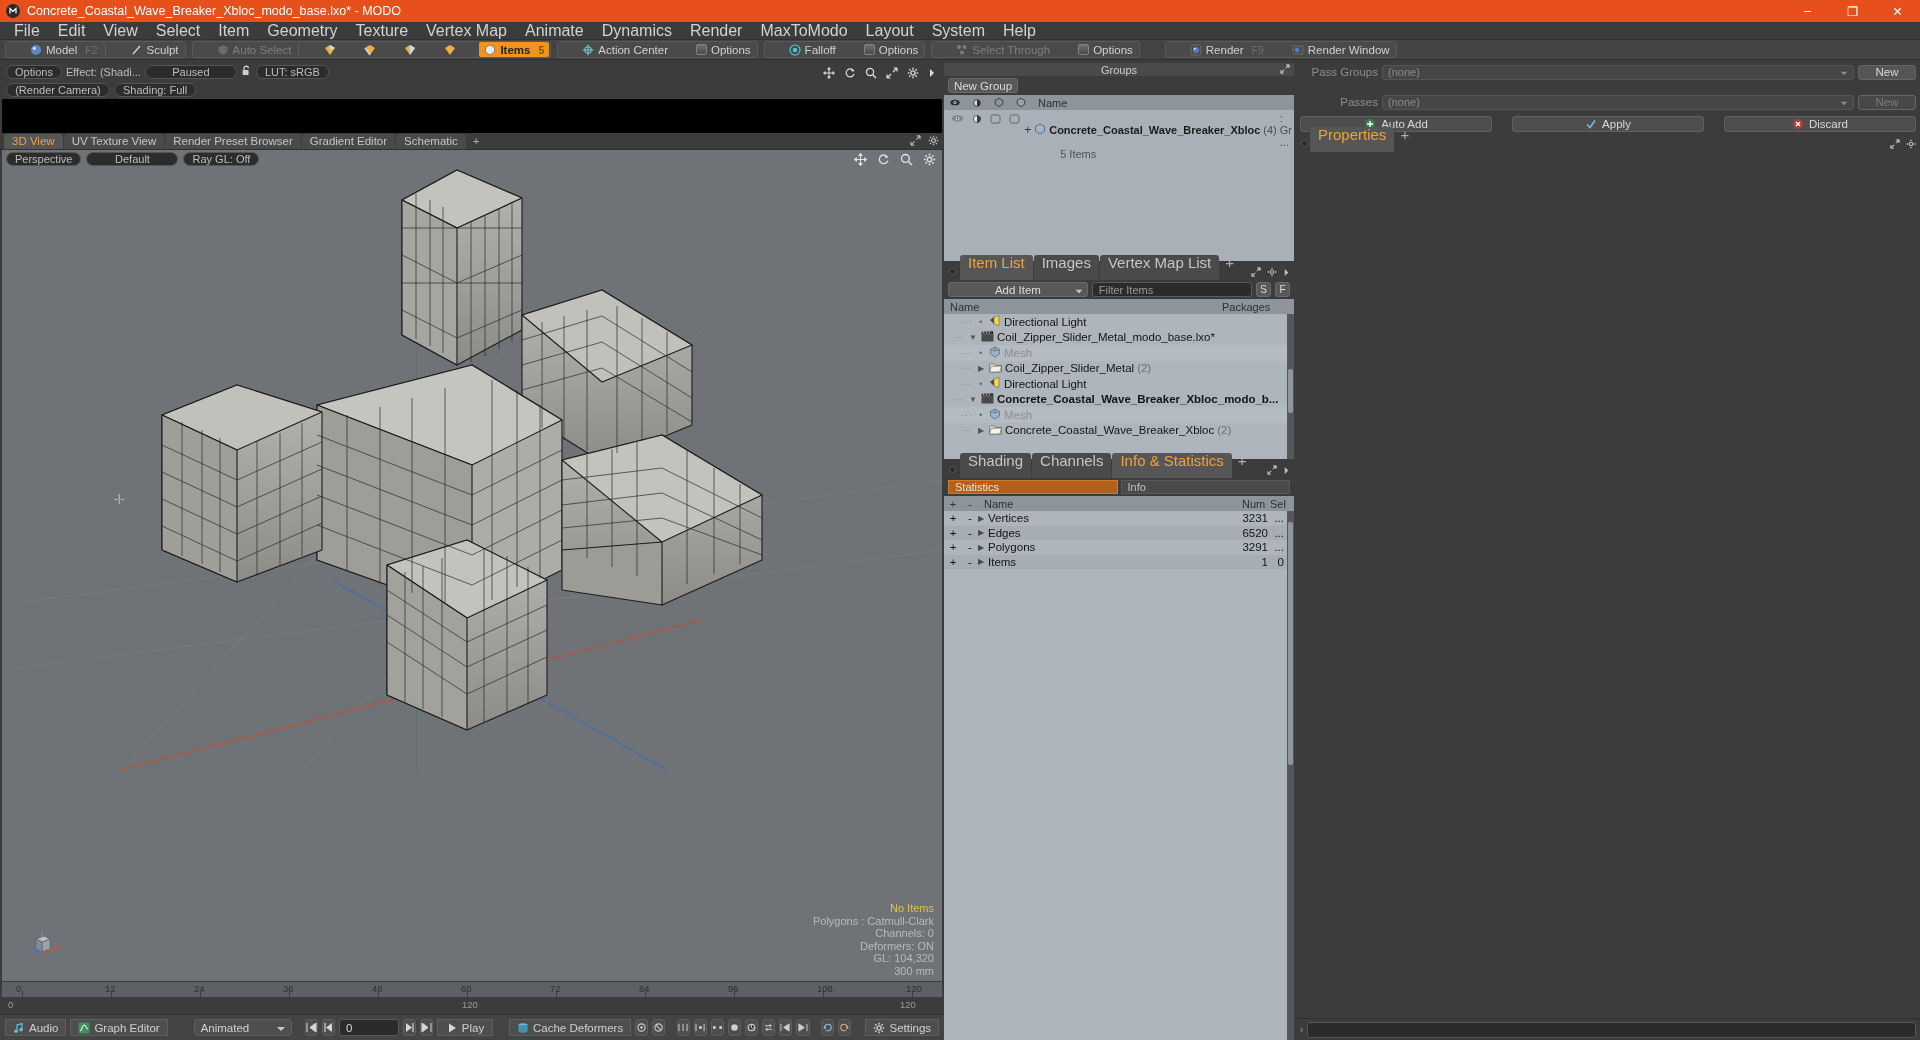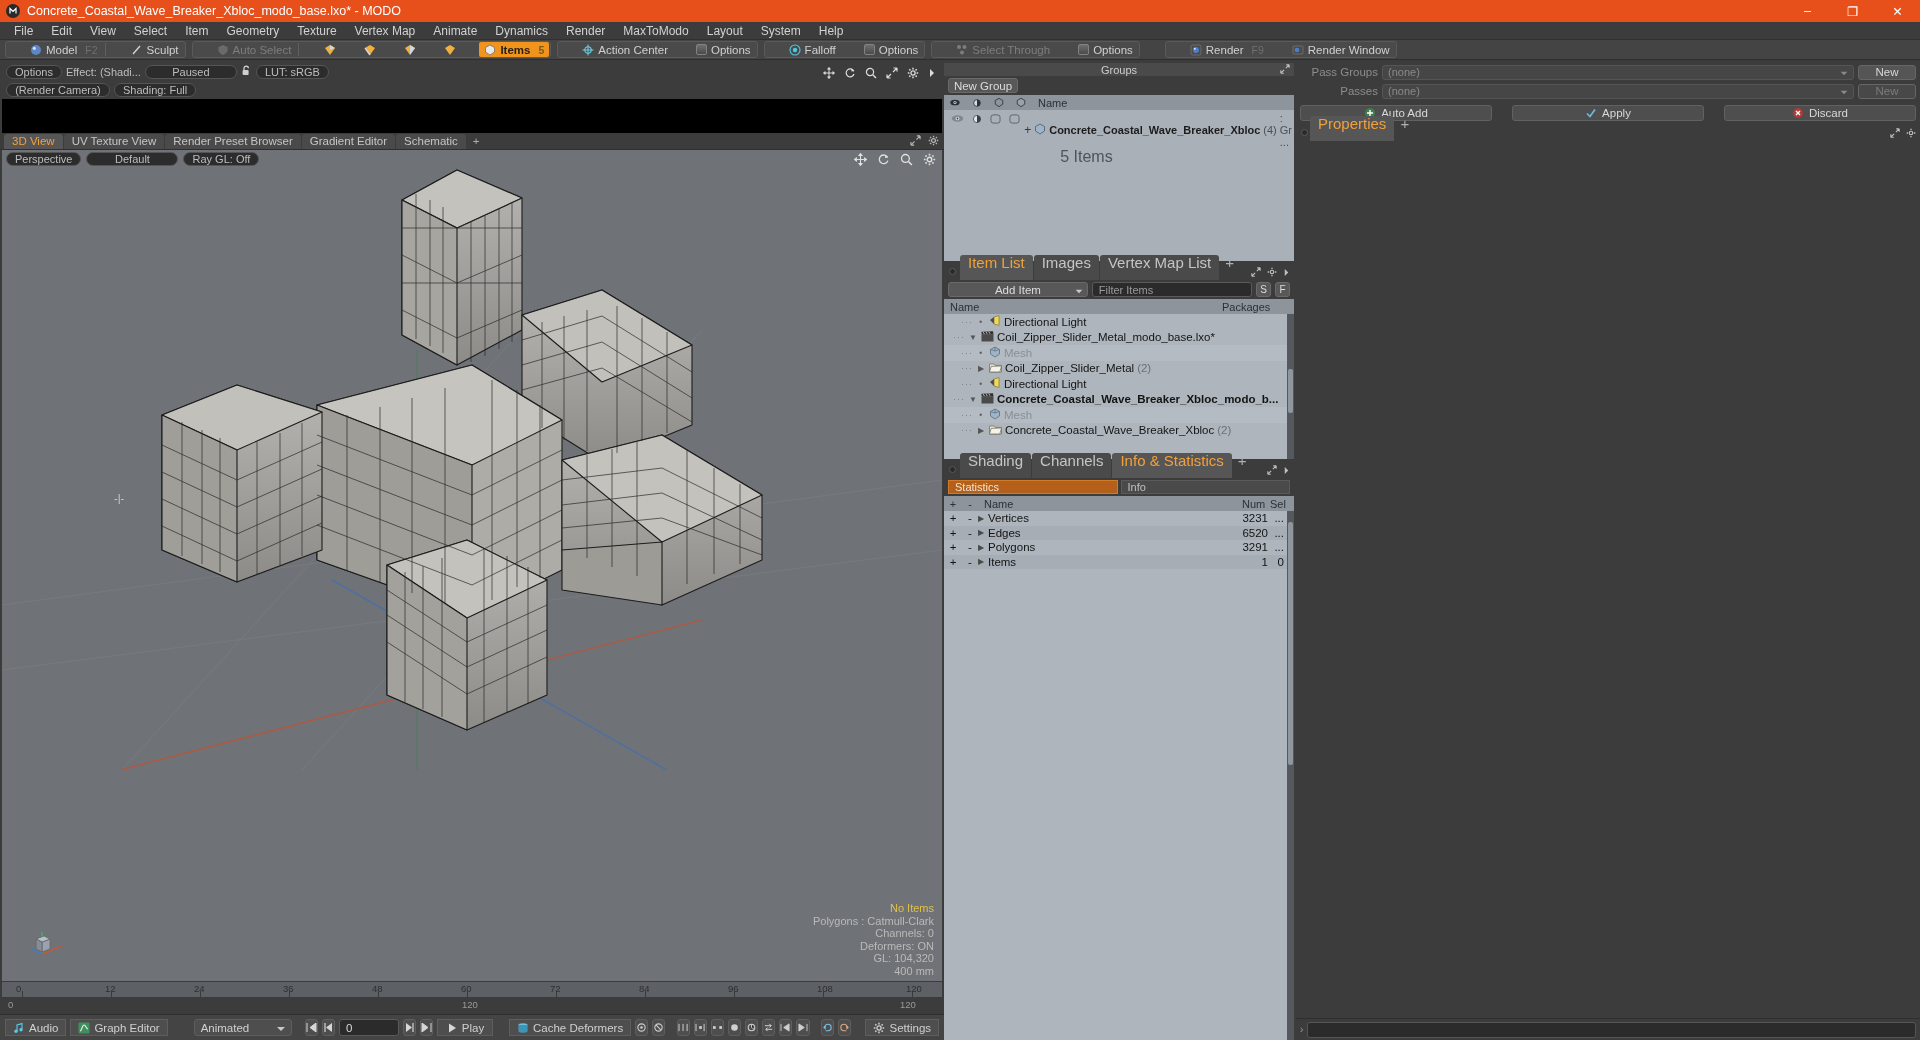--- a/index.html
+++ b/index.html
@@ -23,21 +23,21 @@
     margin-right:7px; display:flex;align-items:center;justify-content:center;
     flex:0 0 auto;
   }
   .titlebar .logo svg{display:block;}
   .wbtns { position:absolute; right:0; top:0; height:22px; display:flex; }
   .wbtn { width:45px;height:22px;display:flex;align-items:center;justify-content:center;color:#fff;}
 
   
   .menubar { height:18px; background:#3c3c3c; display:flex; align-items:center; padding-left:5px;
              border-bottom:1px solid #303030; }
-  .menubar .mi { padding:0 9px; font-size:12px; color:#d2d2d2; line-height:18px; }
+  .menubar .mi { padding:0 9px; font-size:16px; color:#d2d2d2; line-height:18px; }
 
   
   .modebar { height:20px; background:#444444; display:flex; align-items:center; gap:0px;
              padding:0 2px; border-bottom:1px solid #2e2e2e; }
   .grp { display:flex; align-items:center; height:17px; background:#4a4a4a;
          border:1px solid #5a5a5a; border-radius:3px; margin:0 3px; padding:0 1px; }
   .tb { display:flex;align-items:center;height:15px;padding:0 5px;color:#d0d0d0;font-size:11.5px;
         white-space:nowrap; gap:4px;margin-left:18px;}
   .tb.dim { color:#7d7d7d; }
   .tb.on { background:#f0941e; color:#2a2015; border-radius:2px; font-weight:bold;}
@@ -141,21 +141,21 @@
 
   .stat-hdr{height:15px;background:#8d949c;display:flex;align-items:center;font-size:11px;color:#2c3138;}
   .statrow{height:14.5px;display:flex;align-items:center;font-size:11.5px;color:#141414;}
   .statrow:nth-child(even){background:#a6adb5;}
   .orangefield{height:14px;background:#b4601a;border:1px solid #d07a2a;color:#f2e3d2;
                display:flex;align-items:center;padding:0 6px;font-size:11px;}
   .plainfield{height:14px;background:#4a4a4a;border:1px solid #5a5a5a;color:#c0c0c0;
               display:flex;align-items:center;padding:0 6px;font-size:11px;flex:1;}
 
   
-  .fr-top{padding:3px 4px;display:flex;flex-direction:column;gap:3px;}
+  .fr-top{padding:3px 4px;display:flex;flex-direction:column;gap:14px;}
   .frrow{display:flex;align-items:center;gap:4px;height:16px;}
   .frlbl{width:78px;text-align:right;font-size:11.5px;color:#8d8d8d;}
   .frsel{flex:1;height:15px;background:#464646;border:1px solid #555;border-radius:3px;
          display:flex;align-items:center;justify-content:space-between;padding:0 5px;
          font-size:11px;color:#8a8a8a;}
   .frbtn{width:58px;height:15px;background:#555;border:1px solid #666;border-radius:3px;
          display:flex;align-items:center;justify-content:center;font-size:11.5px;color:#d8d8d8;}
   .frbtn.dim{color:#7c7c7c;background:#484848;}
   .applyrow{display:flex;gap:20px;padding:3px 4px;}
   .abtn{flex:1;height:16px;background:#4e4e4e;border:1px solid #616161;border-radius:3px;
@@ -538,21 +538,21 @@
                 </svg></span>
           </span>
         </div>
 
         <div class="vpinfo">
           <div class="no-items">No Items</div>
           <div>Polygons : Catmull-Clark</div>
           <div>Channels: 0</div>
           <div>Deformers: ON</div>
           <div>GL: 104,320</div>
-          <div>400 mm</div>
+          <div>300 mm</div>
         </div>
 
         <div class="gizmo">
           <svg width="40" height="42" viewBox="0 0 40 42">
             <path d="M14 38 L14 16" stroke="#4fa85f" stroke-width="1.6"></path>
             <path d="M14 38 L33 30" stroke="#c05a3c" stroke-width="1.6"></path>
             <path d="M14 38 L4 33" stroke="#4a78c0" stroke-width="1.6"></path>
             <path d="M14 26 L22 23 L22 33 L14 36 Z" fill="#9aa3ad" stroke="#60666c" stroke-width="0.8"></path>
             <path d="M14 26 L22 23 L16 20 L8 23 Z" fill="#b7c0c9" stroke="#60666c" stroke-width="0.8"></path>
             <path d="M8 23 L14 26 L14 36 L8 33 Z" fill="#858c93" stroke="#60666c" stroke-width="0.8"></path>
@@ -812,21 +812,21 @@
               <span style="flex:1;display:flex;flex-direction:column;padding-top:1px">
                 <span style="display:flex;align-items:center;gap:3px">
                   <span style="color:#3a3a3a;font-size:12px;width:9px">+</span>
                   <span><svg width="12" height="12" viewBox="0 0 12 12">
                       <path d="M6 1 L10.5 3.5 V8 L6 11 L1.5 8 V3.5 Z" fill="#9fb4c8" stroke="#4c5c6c" stroke-width="0.8"></path>
                     </svg></span>
                   <span style="font-weight:bold;font-size:11px">Concrete_Coastal_Wave_Breaker_Xbloc</span>
                   <span style="color:#4a5058;font-size:11px">(4)</span>
                   <span style="color:#4a5058;font-size:11px">: Gr ...</span>
                 </span>
-                <span style="color:#4c545c;font-size:16px;padding-left:36px">5 Items</span>
+                <span style="color:#4c545c;font-size:11px;padding-left:36px">5 Items</span>
               </span>
             </div>
           </div>
       </div>
 
       <div class="panel" style="height:196px">
         <div class="ptabs" id="itemtabs">
           <span class="dot"></span>
           <span class="ptab active">Item List</span>
             <span class="ptab">Images</span>

